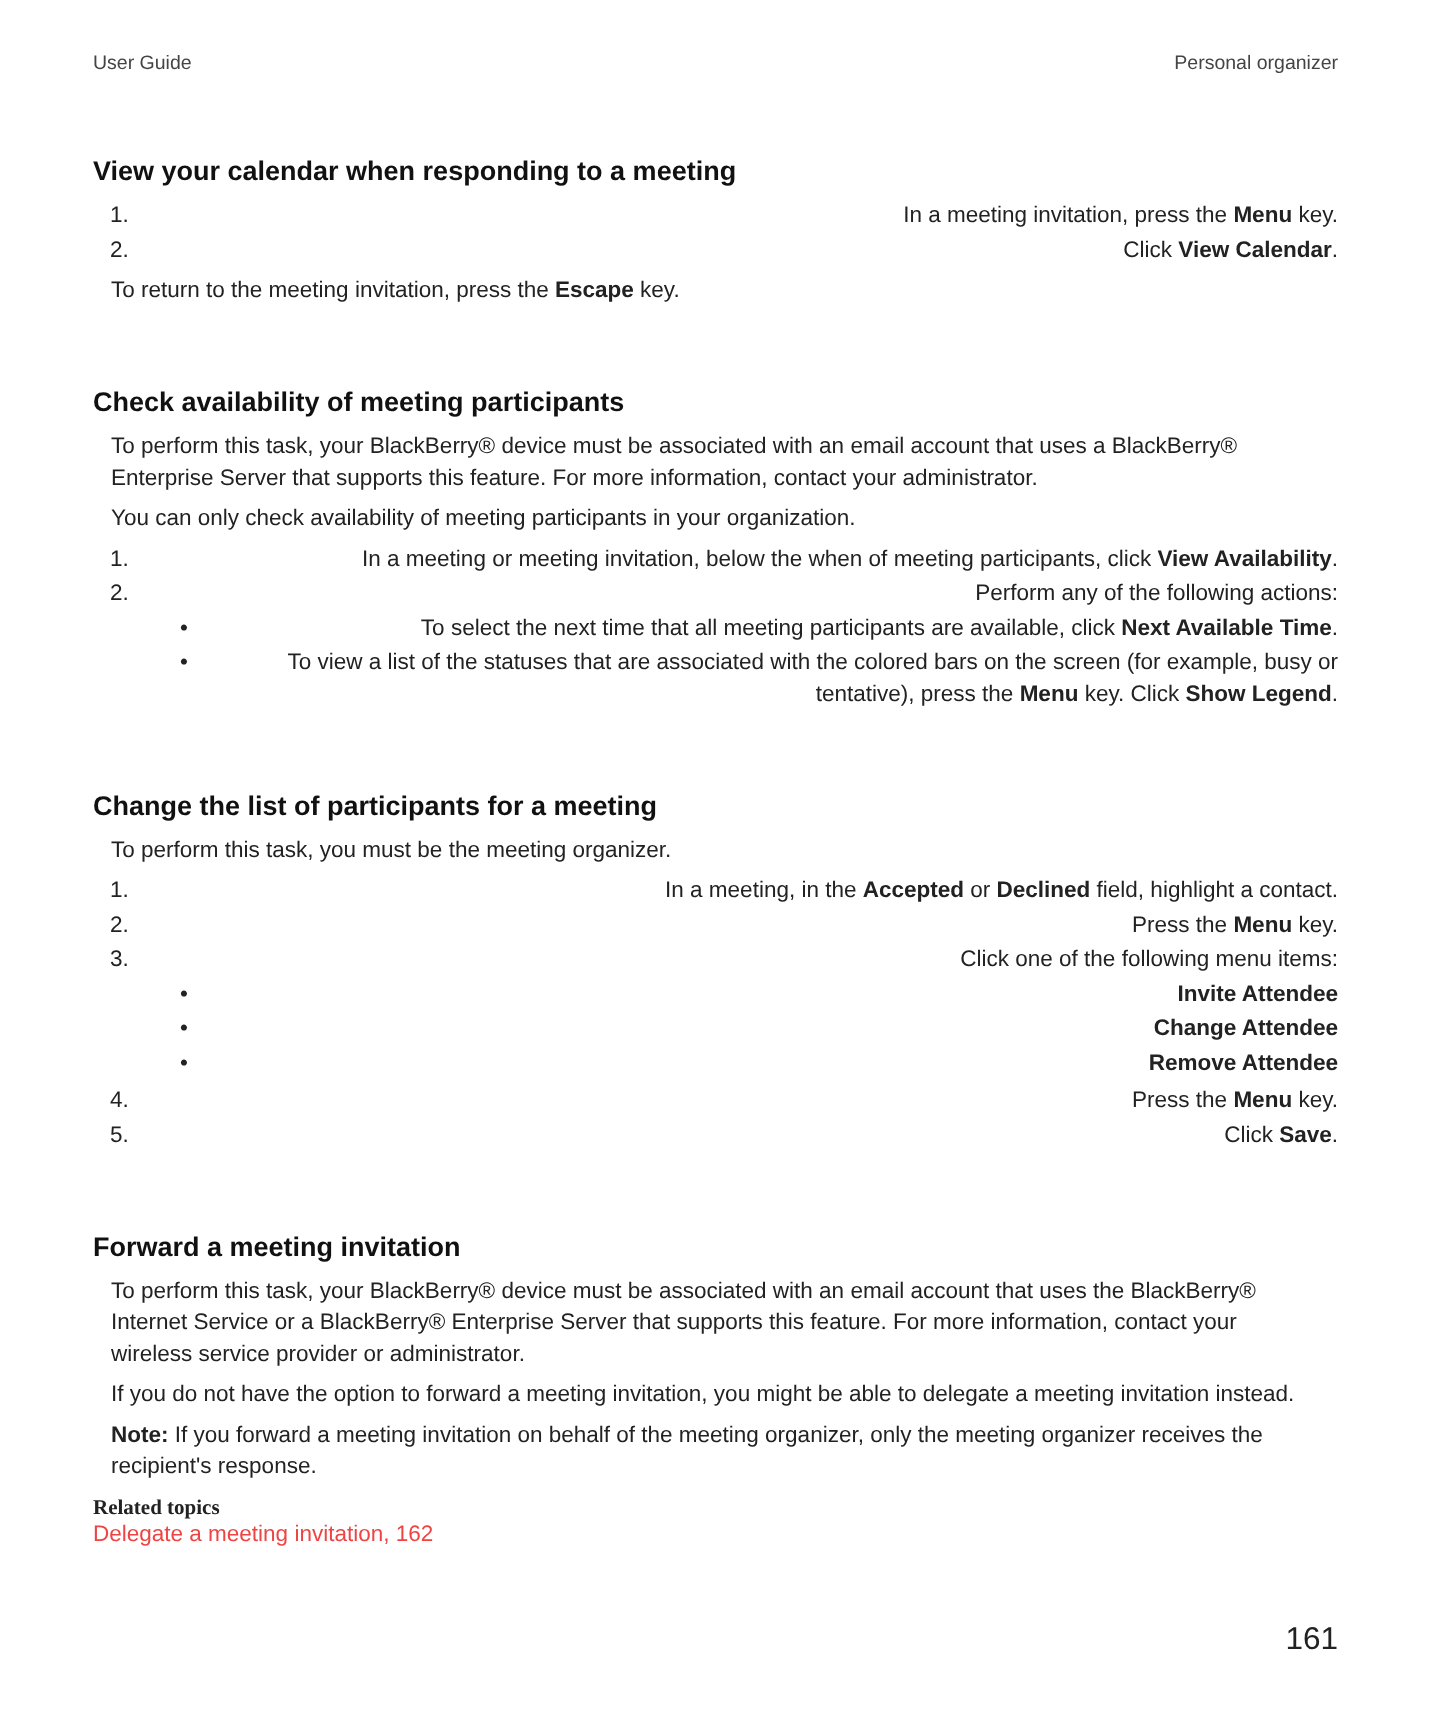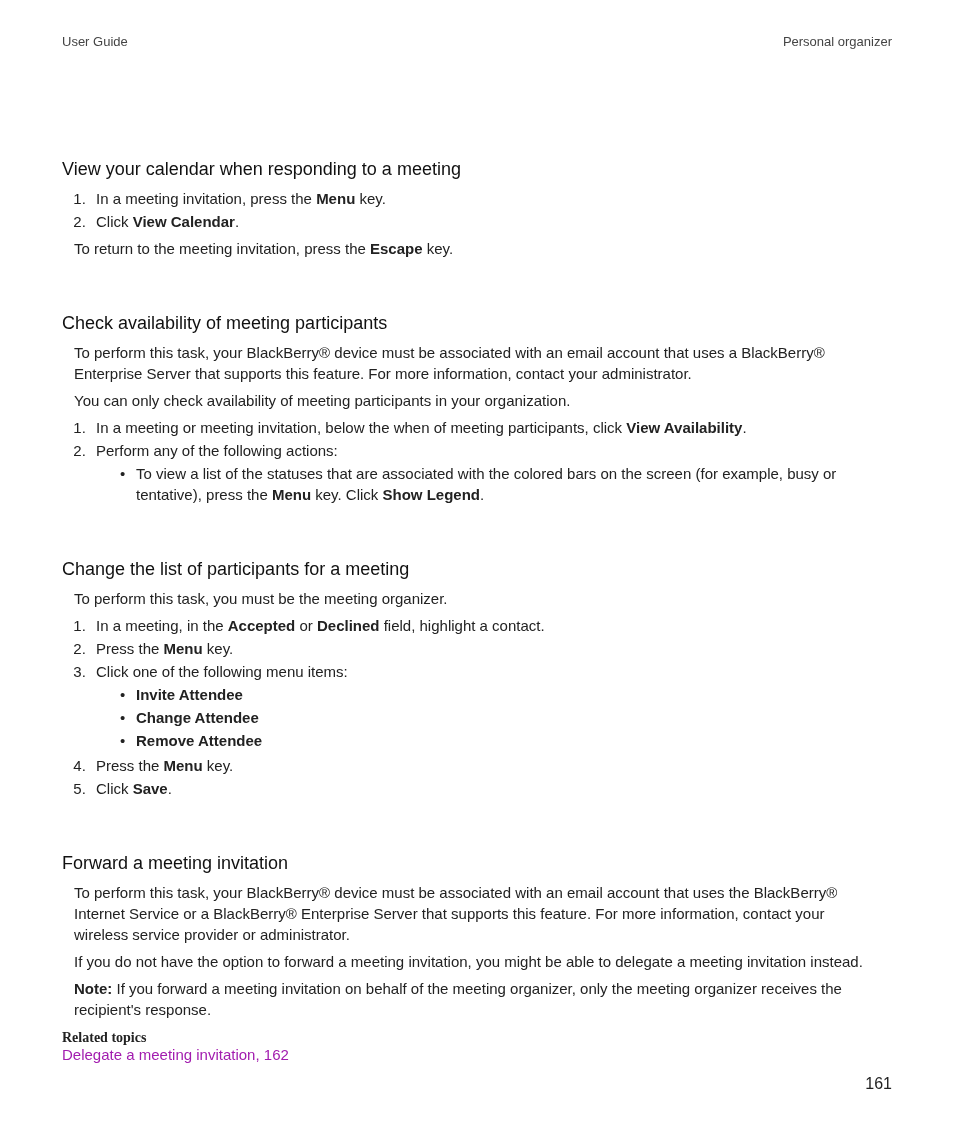--- a/index.html
+++ b/index.html
@@ -16,35 +16,36 @@
   }
   .page {
     padding: 34px 62px 40px 62px;
     box-sizing: border-box;
   }
   .header {
     display: flex;
     justify-content: space-between;
     font-size: 13px;
     color: #444;
-    margin-bottom: 110px;
+    margin-bottom: 55px;
   }
   h2.section-heading {
     font-size: 18px;
-    font-weight: normal;
+    font-weight: bold;
     margin: 22px 0 8px 0;
     color: #111;
   }
   p {
     margin: 6px 12px;
     line-height: 1.4;
   }
   ol {
     margin: 4px 0 6px 0;
     padding-left: 28px;
+    text-align: right;
   }
   ol > li {
     padding-left: 6px;
     margin: 2px 0;
     line-height: 1.4;
   }
   ul.sub {
     list-style: none;
     margin: 2px 0 4px 0;
     padding-left: 24px;
@@ -56,34 +57,34 @@
     line-height: 1.4;
   }
   ul.sub > li::before {
     content: "•";
     position: absolute;
     left: 0;
     top: 0;
   }
   .bold { font-weight: bold; }
   .link {
-    color: #a21caf;
+    color: #ef4444;
     text-decoration: none;
   }
   .related-heading {
     font-weight: bold;
     margin-top: 10px;
     font-size: 14px;
     font-family: Liberation Serif, serif;
   }
   .page-number {
     position: absolute;
     right: 62px;
-    bottom: 52px;
-    font-size: 16px;
+    bottom: 40px;
+    font-size: 21px;
   }
   .sp-gap { height: 26px; }
 </style>
 </head>
 <body>
 
 <div class="page">
   <div class="header">
     <span>User Guide</span>
     <span>Personal organizer</span>
@@ -100,20 +101,21 @@
   <div class="sp-gap"></div>
 
   
   <h2 class="section-heading">Check availability of meeting participants</h2>
   <p>To perform this task, your BlackBerry® device must be associated with an email account that uses a BlackBerry® Enterprise Server that supports this feature. For more information, contact your administrator.</p>
   <p>You can only check availability of meeting participants in your organization.</p>
   <ol>
     <li><span>In a meeting or meeting invitation, below the when of meeting participants, click </span><span class="bold">View Availability</span><span>.</span></li>
     <li><span>Perform any of the following actions:</span>
       <ul class="sub">
+        <li><span>To select the next time that all meeting participants are available, click </span><span class="bold">Next Available Time</span><span>.</span></li>
         <li><span>To view a list of the statuses that are associated with the colored bars on the screen (for example, busy or tentative), press the </span><span class="bold">Menu</span><span> key. Click </span><span class="bold">Show Legend</span><span>.</span></li>
       </ul>
     </li>
   </ol>
 
   <div class="sp-gap"></div>
 
   
   <h2 class="section-heading">Change the list of participants for a meeting</h2>
   <p>To perform this task, you must be the meeting organizer.</p>

